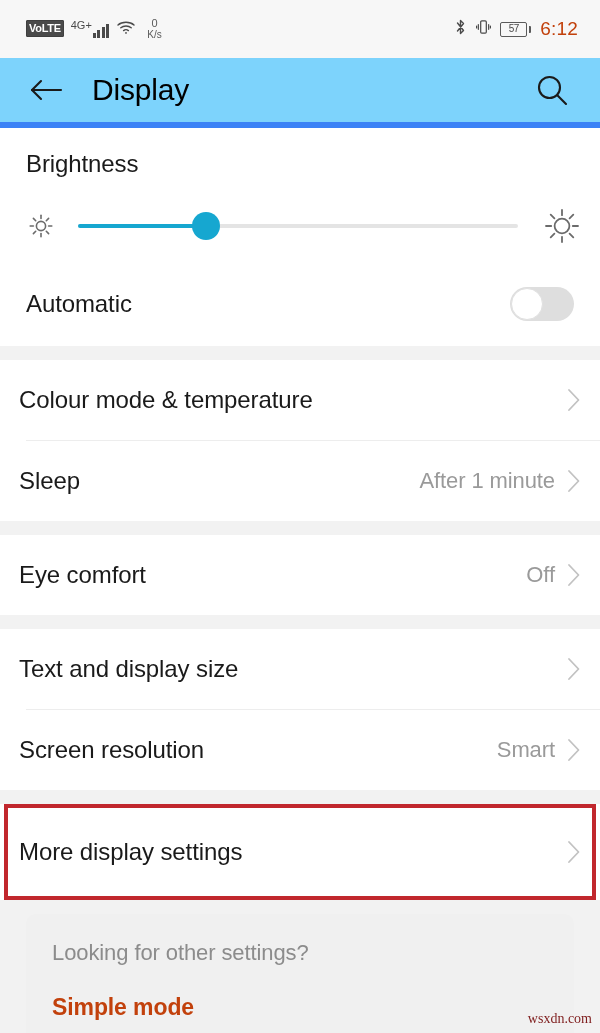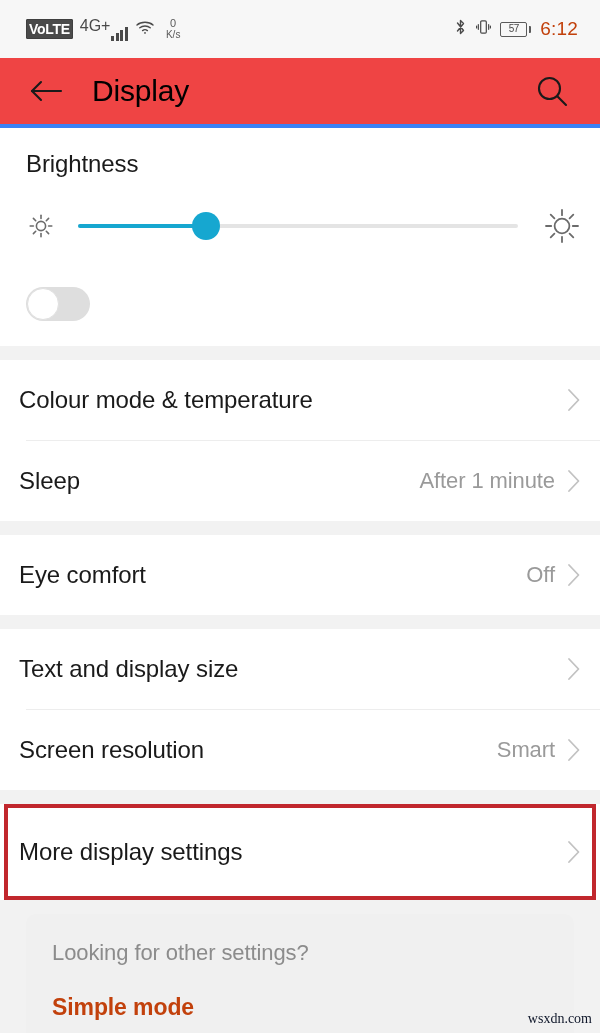--- a/index.html
+++ b/index.html
@@ -37,36 +37,36 @@
   }
   .sb-left, .sb-right {
     display: flex;
     align-items: center;
   }
   .sb-left { gap: 7px; }
   .sb-right { gap: 9px; }
   .volte {
     border: 1.5px solid #3f3f3f;
     color: #3f3f3f;
-    font-size: 14px;
+    font-size: 11px;
     font-weight: bold;
     line-height: 1;
     padding: 2px 2px;
     letter-spacing: -0.3px;
     background: #4a4a4a;
     color: #ffffff;
     border-radius: 1px;
   }
   .net-group {
     display: flex;
     align-items: flex-end;
     gap: 1px;
   }
   .net-label {
-    font-size: 16px;
+    font-size: 11px;
     color: #4a4a4a;
     line-height: 1;
     margin-bottom: 7px;
   }
   .bars {
     display: flex;
     align-items: flex-end;
     gap: 1.5px;
     height: 15px;
   }
@@ -122,27 +122,27 @@
   }
   .clock {
     font-size: 19px;
     color: #c2410c;
     letter-spacing: 0.2px;
   }
 
   
   .appbar {
     height: 70px;
-    background: #ef4444;
+    background: #7dd3fc;
     display: flex;
     align-items: center;
     padding: 0 26px 0 30px;
     box-sizing: border-box;
     flex: 0 0 auto;
-    border-bottom: 4px solid #3b82f6;
+    border-bottom: 6px solid #3b82f6;
   }
   .back-btn {
     width: 40px;
     height: 40px;
     display: flex;
     align-items: center;
     justify-content: center;
     cursor: pointer;
     flex: 0 0 auto;
     margin-left: -4px;
@@ -327,21 +327,21 @@
     color: #0a8aa8;
     font-weight: bold;
     cursor: pointer;
     letter-spacing: -0.1px;
   }
   .watermark {
     position: absolute;
     right: 8px;
     bottom: 6px;
     font-size: 14px;
-    color: #0f172a;
+    color: #7f1d1d;
     font-family: "Liberation Serif", serif;
   }
 </style>
 </head>
 <body>
 
 <div class="phone">
 
   <div class="statusbar">
     <div class="sb-left">
@@ -438,20 +438,21 @@
             <path d="M4 20 L9.2 20"></path>
               <path d="M30.8 20 L36 20"></path>
             <path d="M8.7 8.7 L12.4 12.4"></path>
               <path d="M27.6 27.6 L31.3 31.3"></path>
             <path d="M31.3 8.7 L27.6 12.4"></path>
               <path d="M12.4 27.6 L8.7 31.3"></path>
           </svg>
         </div>
       </div>
       <div class="auto-row">
+        <div class="row-label">Automatic</div>
         <div class="toggle">
           <div class="knob"></div>
         </div>
       </div>
     </div>
 
     <div class="gap"></div>
 
     <div class="group">
       <div class="row">

